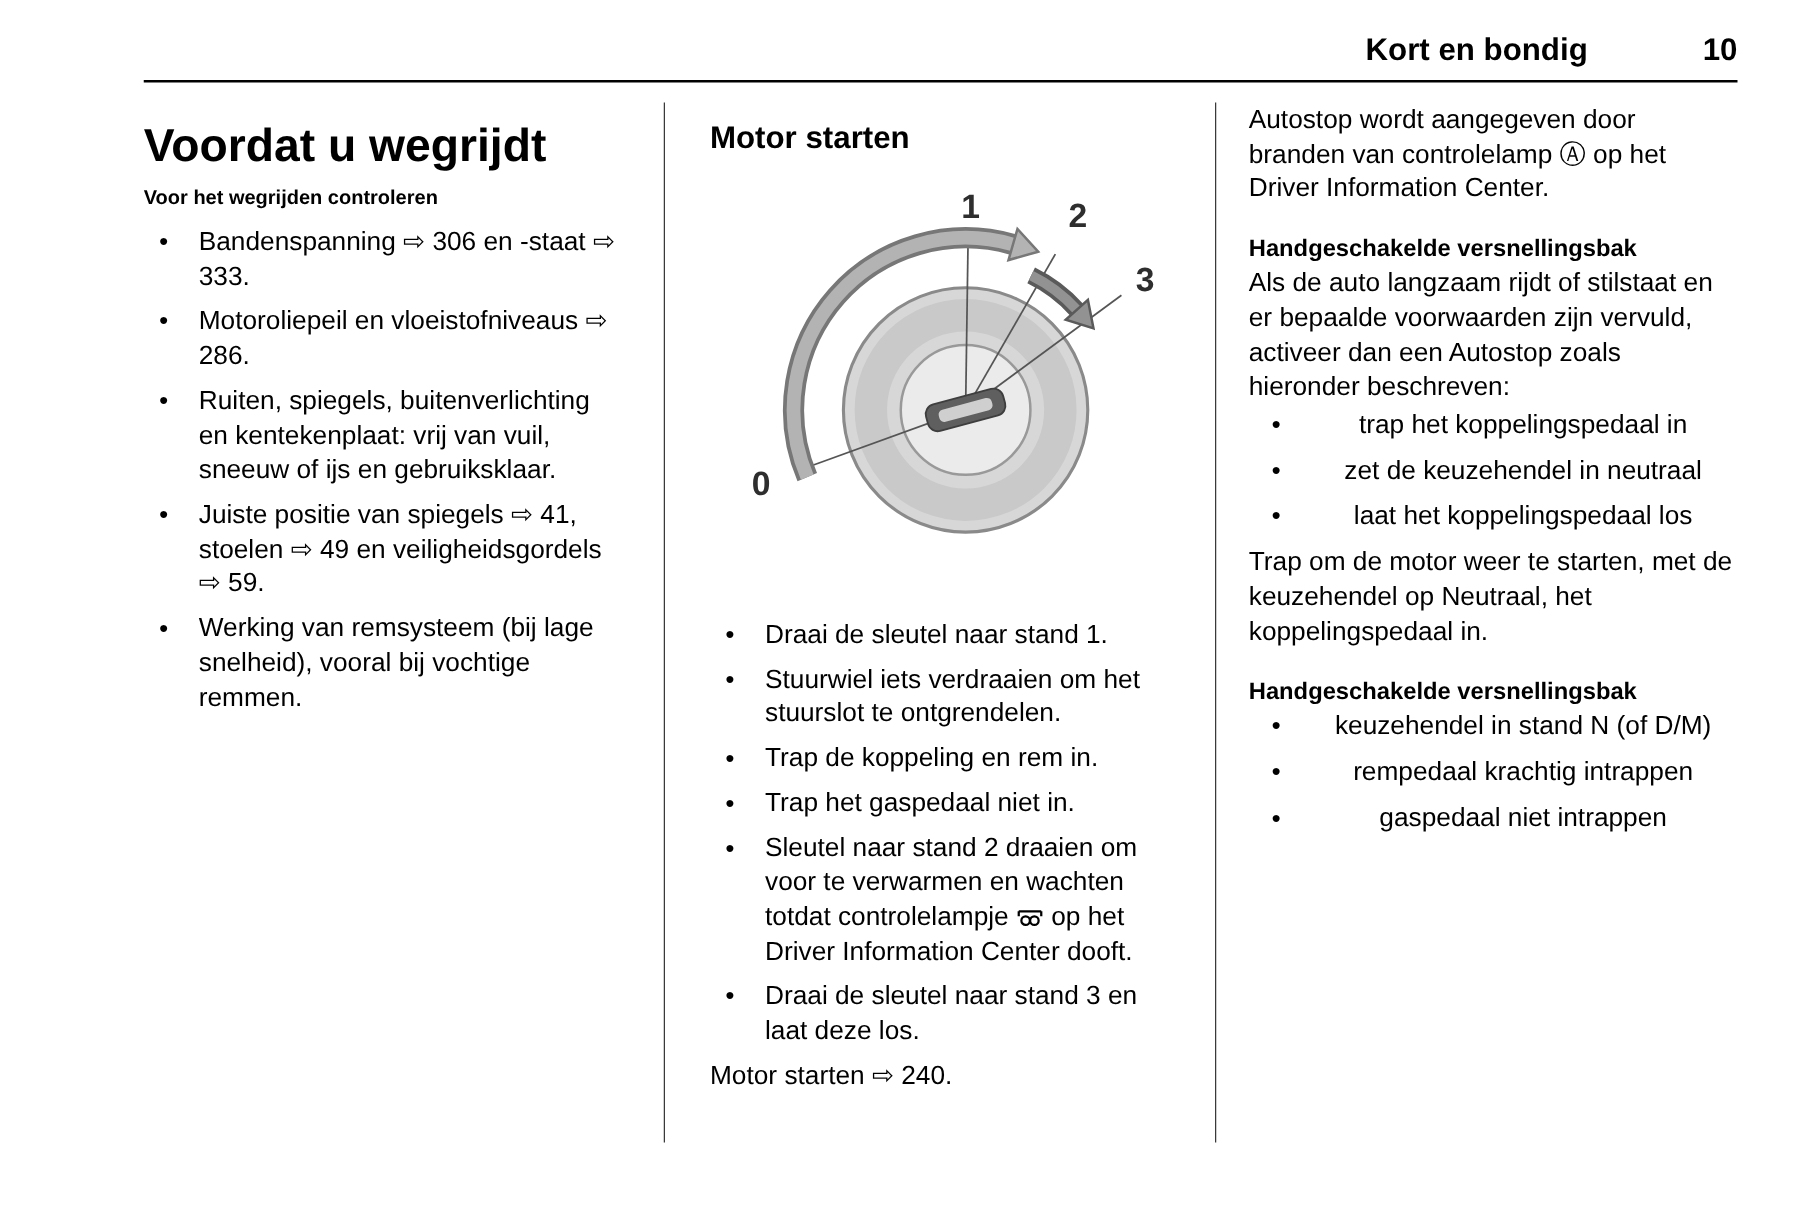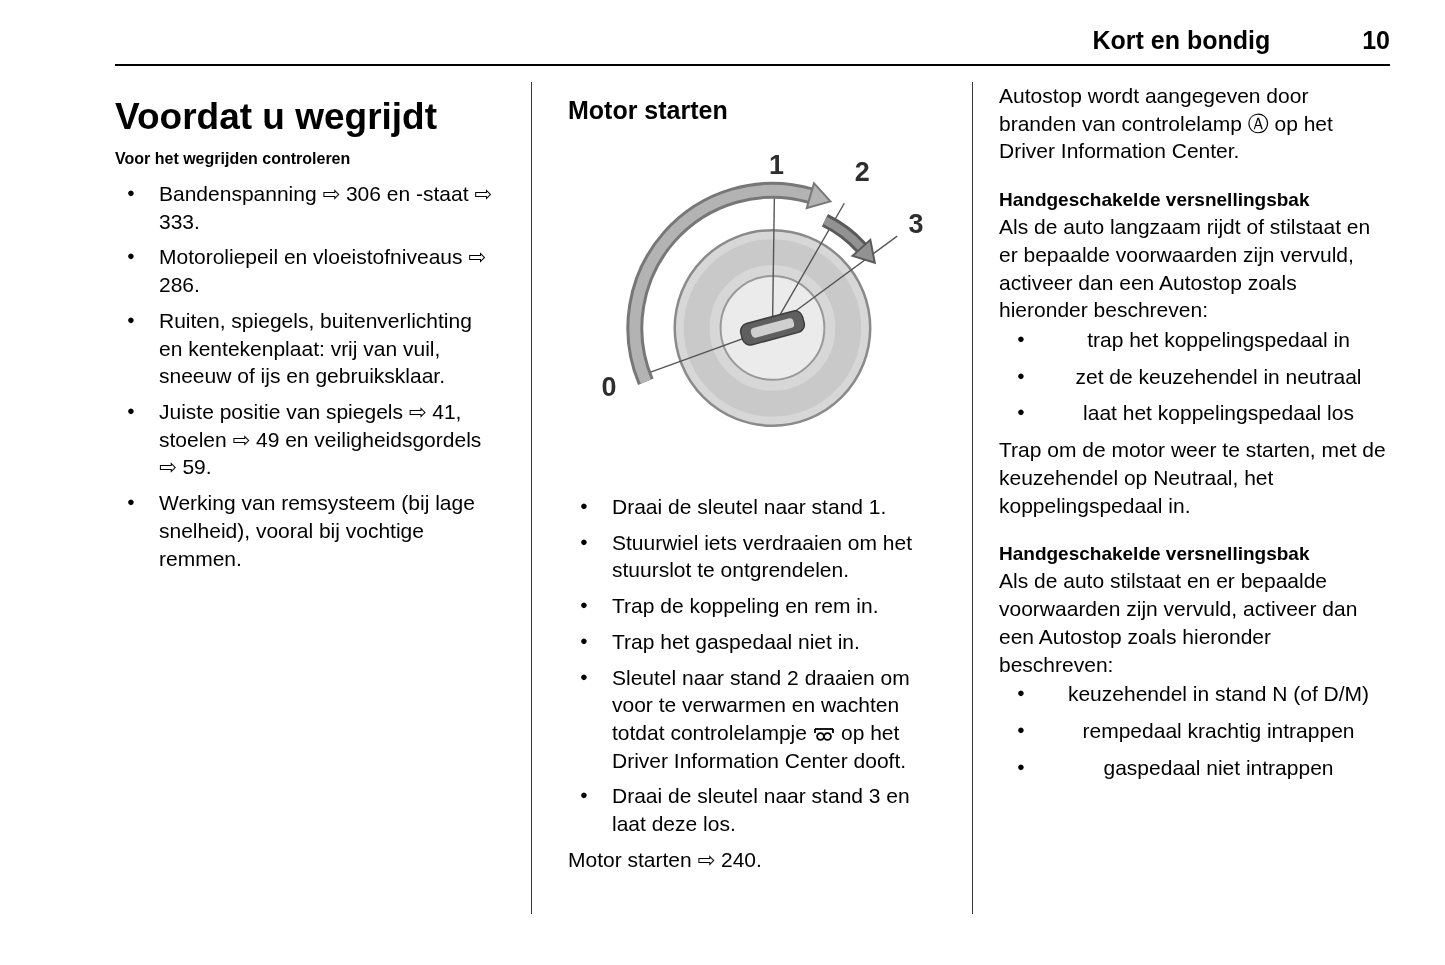--- a/index.html
+++ b/index.html
@@ -143,21 +143,20 @@
       <h4 class="para-title">Handgeschakelde versnellingsbak</h4>
       <p class="body-text">Als de auto langzaam rijdt of stilstaat en er bepaalde voorwaarden zijn vervuld, activeer dan een Autostop zoals hieronder beschreven:</p>
       <ul class="bullets">
         <li>trap het koppelingspedaal in</li>
         <li>zet de keuzehendel in neutraal</li>
         <li>laat het koppelingspedaal los</li>
       </ul>
       <p class="outro-text">Trap om de motor weer te starten, met de keuzehendel op Neutraal, het koppelingspedaal in.</p>
 
       <h4 class="para-title">Handgeschakelde versnellingsbak</h4>
-      <p class="body-text">Als de auto stilstaat en er bepaalde voorwaarden zijn vervuld, activeer dan een Autostop zoals hieronder beschreven:</p>
       <ul class="bullets">
         <li>keuzehendel in stand N (of D/M)</li>
         <li>rempedaal krachtig intrappen</li>
         <li>gaspedaal niet intrappen</li>
       </ul>
     </section>
 
   </main>
 </div>
 

